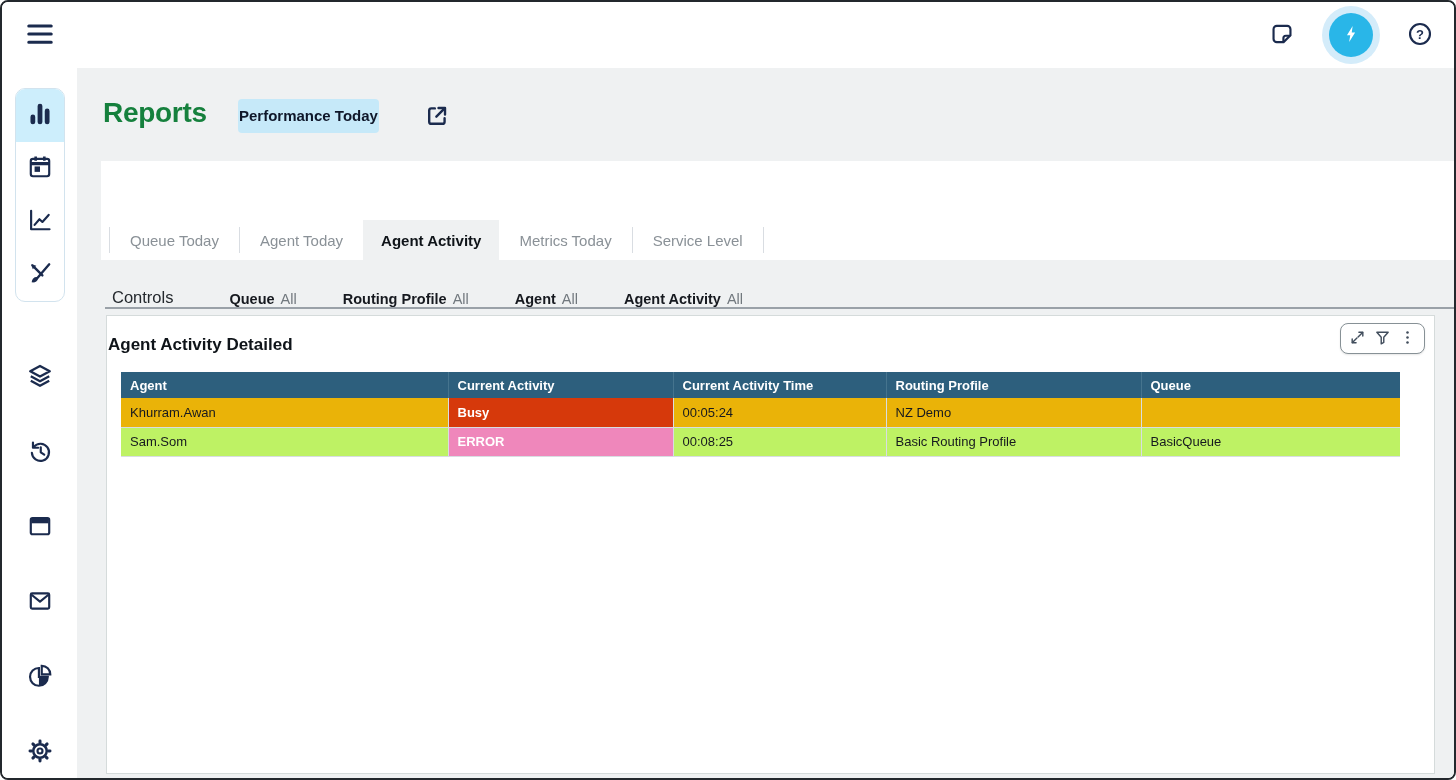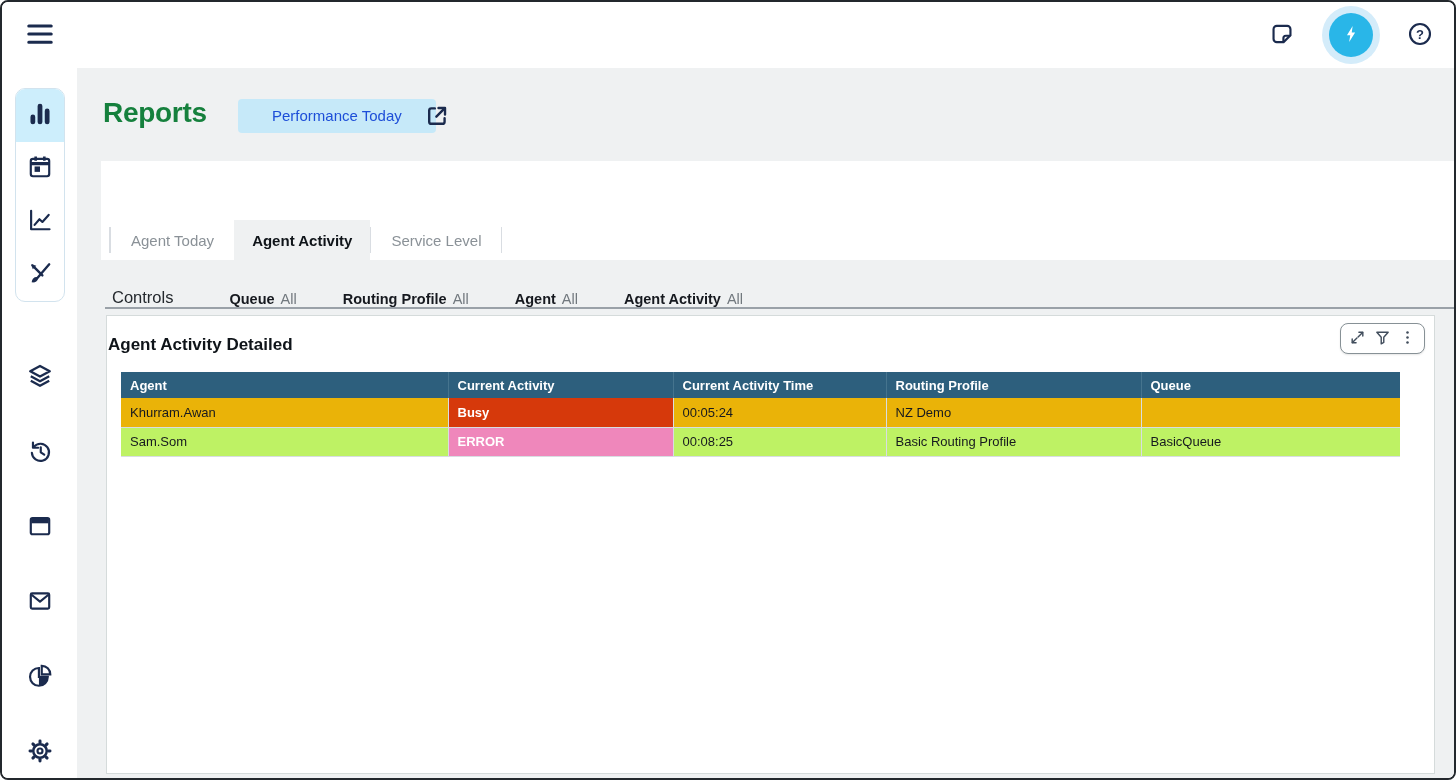--- a/index.html
+++ b/index.html
@@ -31,21 +31,21 @@
   .nav-item.selected { background:#cdeefc; }
   .nav-list { position:absolute; left:0; top:296px; width:75px; display:flex;
               flex-direction:column; align-items:center; gap:49px; }
   .nav-list .nav-item { width:30px; height:26px; }
 
   
   .content { position:absolute; left:75px; top:66px; right:0; bottom:0; background:#eff1f2; }
   .page-title { position:absolute; left:26px; top:29px; font-size:28px; font-weight:800;
                 color:#15803d; letter-spacing:-.3px; }
   .badge { position:absolute; left:161px; top:31px; height:34px; line-height:34px;
-           padding:0 34px; background:#c6e9f9; color:#1d4ed8; font-weight:400;
+           padding:0 1px; background:#c6e9f9; color:#0f172a; font-weight:700;
            font-size:15px; border-radius:4px; }
   .external-btn { position:absolute; left:347px; top:36px; width:26px; height:26px; color:#1b2b4e; }
 
   .panel { position:absolute; left:24px; top:93px; right:0; height:99px; background:#fff; }
   .tabs { position:absolute; left:8px; bottom:0; display:flex; align-items:flex-end; height:40px; }
   .tab { height:38px; line-height:38px; padding:0 20px; font-size:15px; color:#8a9197;
          cursor:pointer; white-space:nowrap; background:none; border:none; }
   .tab.active { height:40px; line-height:42px; background:#eff1f2; color:#0f1419;
                 font-weight:700; padding:0 18px; }
   .tab-divider { width:1px; height:26px; background:#d9dde2; align-self:center; }
@@ -237,23 +237,25 @@
             <path d="M10 5 H6.8 A2 2 0 0 0 4.8 7 V17.2 a2 2 0 0 0 2 2 H17 a2 2 0 0 0 2 -2 V14"></path>
             <path d="M13.4 4.6 h6 v6"></path>
             <path d="M19 5 l-7.6 7.6"></path>
           </svg>
       </span>
     </button>
 
     <div class="panel">
       <div class="tabs">
         <span class="tab-divider"></span>
+        <button class="tab">Queue Today</button>
         <span class="tab-divider"></span>
         <button class="tab">Agent Today</button>
         <button class="tab active">Agent Activity</button>
+        <button class="tab">Metrics Today</button>
         <span class="tab-divider"></span>
         <button class="tab">Service Level</button>
         <span class="tab-divider"></span>
       </div>
     </div>
 
     <div class="controls">
       <span class="controls-label">Controls</span>
       <button class="filter">
         <b>Queue</b>

